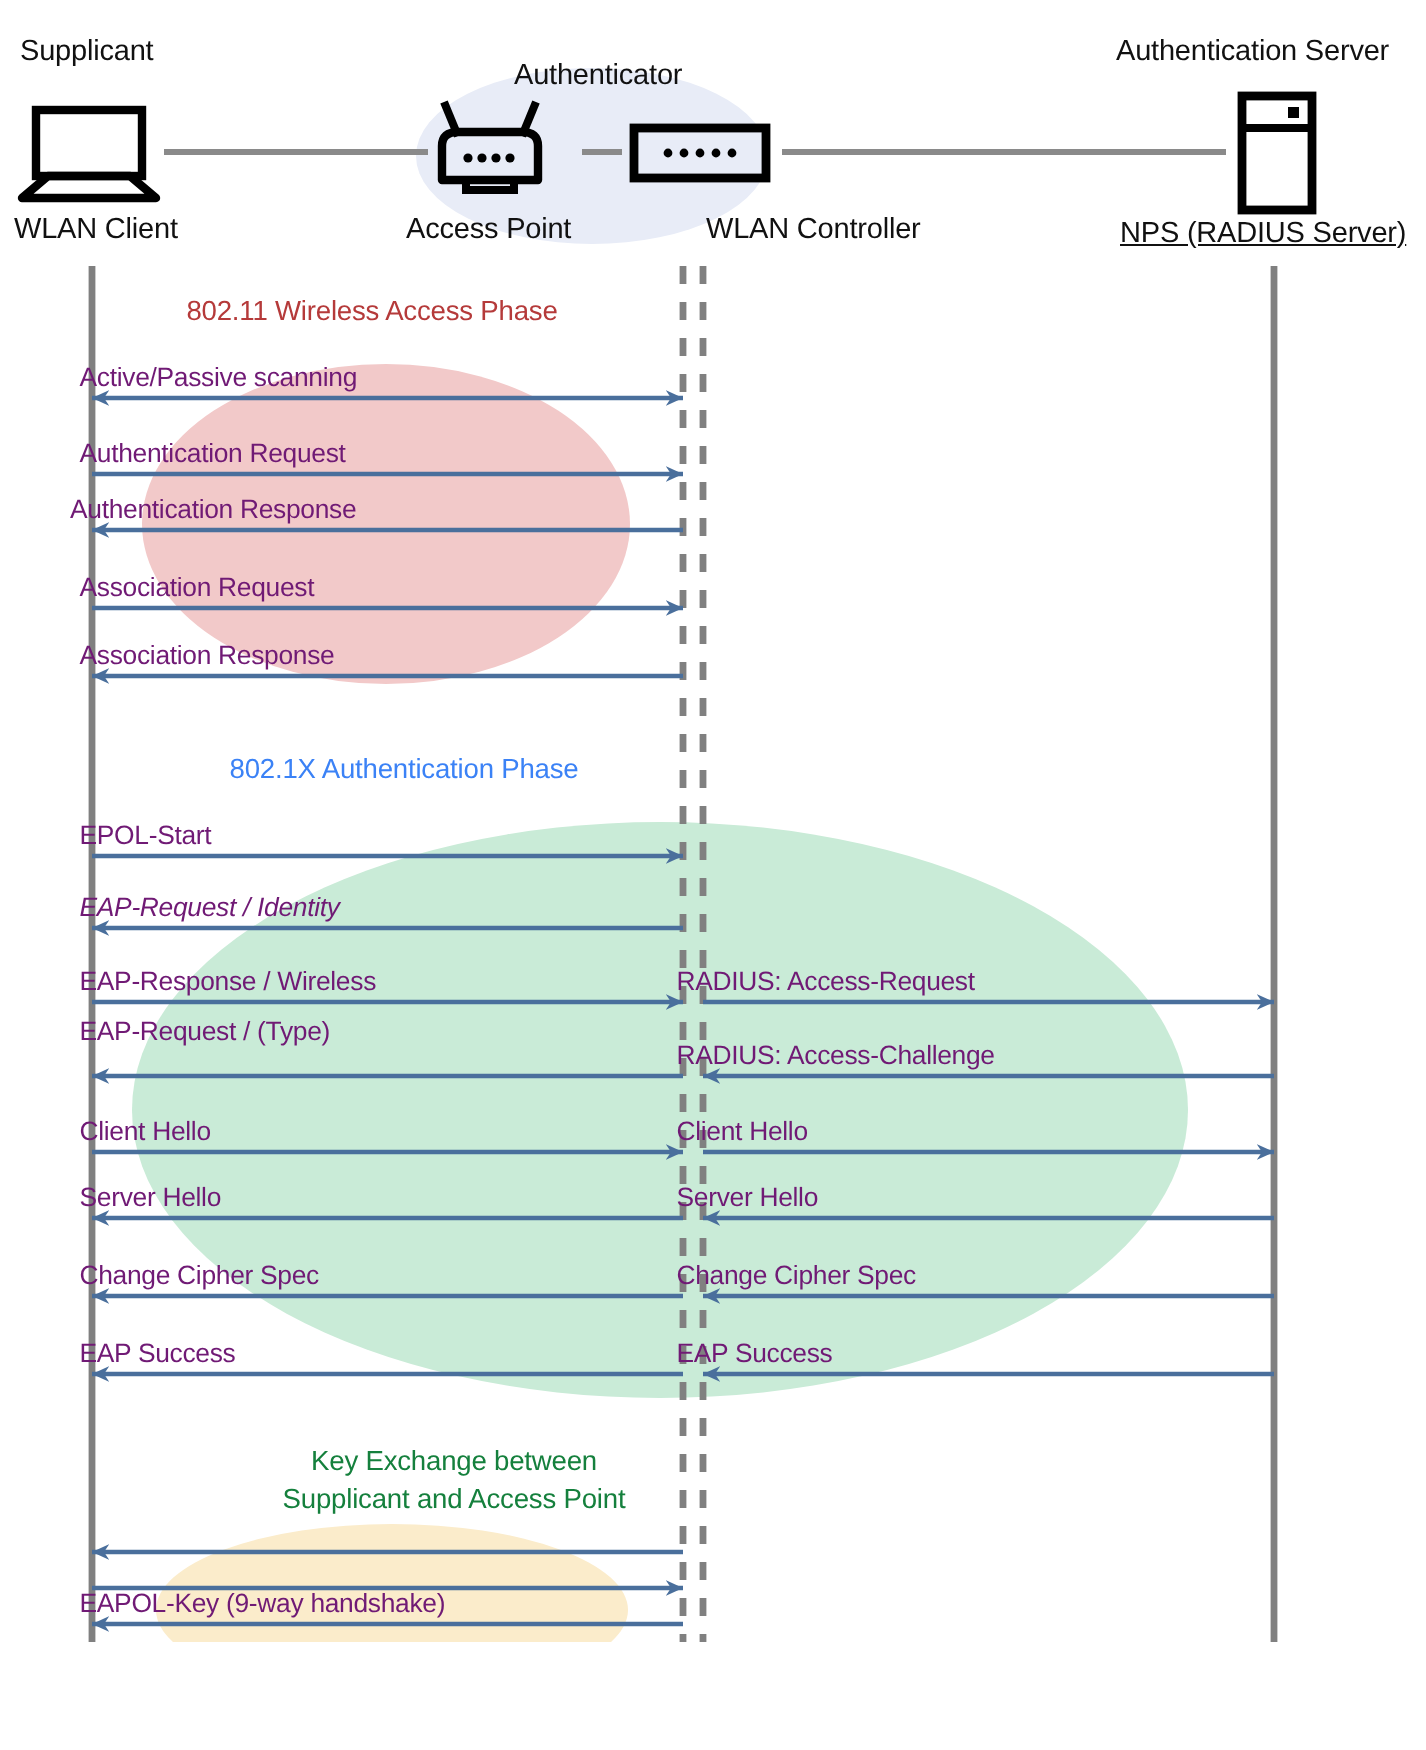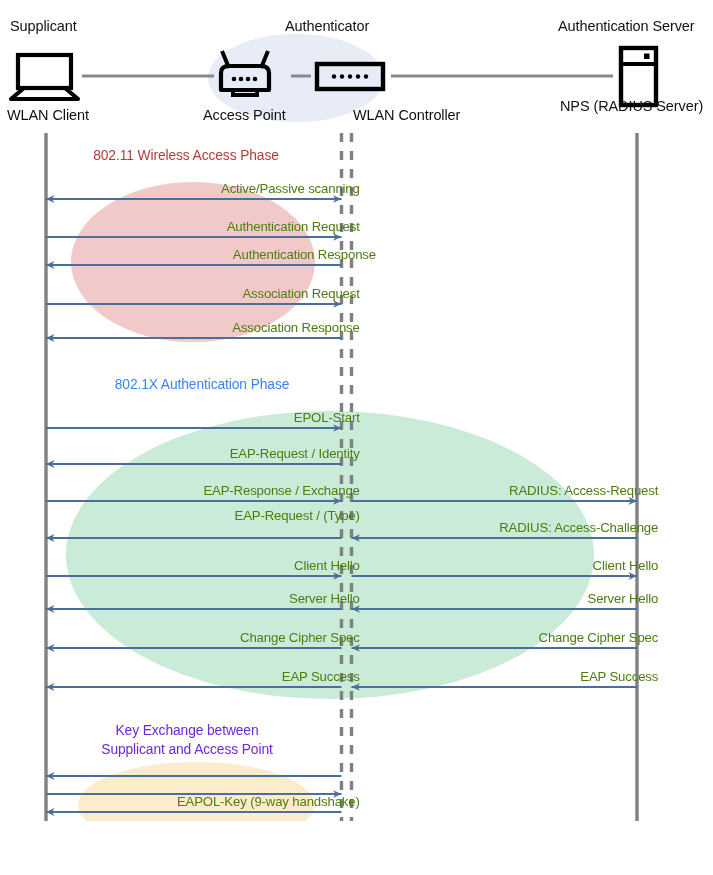--- a/index.html
+++ b/index.html
@@ -22,35 +22,35 @@
     color:#111111;
     white-space:nowrap;
     letter-spacing:-0.1px;
   }
   .role-label{ font-size:14.5px; }
   .node-label{ font-size:14.5px; }
 
   .msg{
     position:absolute;
     font-size:13.2px;
-    color:#4d7c0f;
+    color:#701a75;
     white-space:nowrap;
-    text-align:right;
+    text-align:left;
     letter-spacing:-0.15px;
   }
   .phase{
     position:absolute;
     font-size:13.8px;
     white-space:nowrap;
     text-align:center;
     letter-spacing:-0.1px;
   }
   .phase.red{color:#b53a3a;}
   .phase.green{color:#3b82f6;text-align:center;}
-  .phase.orange{color:#6d28d9;}
+  .phase.orange{color:#15803d;margin-left:40px;}
 </style>
 </head>
 <body>
 
 <div id="stage">
 
   <svg id="svgroot" viewBox="0 0 713 875" xmlns="http://www.w3.org/2000/svg">
     <defs>
       <marker id="arrR" markerWidth="9" markerHeight="9" refX="8.6" refY="4.5" orient="auto" markerUnits="userSpaceOnUse">
         <path d="M0,0.6 L8.6,4.5 L0,8.4 L2.6,4.5 Z" fill="#4a6f9c"></path>
@@ -136,44 +136,44 @@
         <line x1="351.5" x2="637" y1="501" y2="501" stroke="#4a6f9c" stroke-width="2.2" marker-end="url(#arrR)"></line>
         <line x1="351.5" x2="637" y1="538" y2="538" stroke="#4a6f9c" stroke-width="2.2" marker-start="url(#arrL)"></line>
         <line x1="351.5" x2="637" y1="576" y2="576" stroke="#4a6f9c" stroke-width="2.2" marker-end="url(#arrR)"></line>
         <line x1="351.5" x2="637" y1="609" y2="609" stroke="#4a6f9c" stroke-width="2.2" marker-start="url(#arrL)"></line>
         <line x1="351.5" x2="637" y1="648" y2="648" stroke="#4a6f9c" stroke-width="2.2" marker-start="url(#arrL)"></line>
         <line x1="351.5" x2="637" y1="687" y2="687" stroke="#4a6f9c" stroke-width="2.2" marker-start="url(#arrL)"></line>
       </g>
   </svg>
 
   <div class="hdr-label role-label" style="left:10px;top:18px;">Supplicant</div>
-  <div class="hdr-label role-label" style="left:257px;top:18px;margin-left:28px;">Authenticator</div>
+  <div class="hdr-label role-label" style="left:257px;top:30px;">Authenticator</div>
   <div class="hdr-label role-label" style="left:558px;top:18px;">Authentication Server</div>
 
   <div class="hdr-label node-label" style="left:7px;top:107px;">WLAN Client</div>
   <div class="hdr-label node-label" style="left:203px;top:107px;">Access Point</div>
   <div class="hdr-label node-label" style="left:305px;top:107px;margin-left:48px;">WLAN Controller</div>
-  <div class="hdr-label node-label" style="left:560px;top:98px;">NPS (RADIUS Server)</div>
+  <div class="hdr-label node-label" style="left:560px;top:109px;text-decoration:underline;">NPS (RADIUS Server)</div>
 
   <div class="phase red" style="left:0;top:148px;width:372px;">802.11 Wireless Access Phase</div>
 
   <div class="phase green" style="left:0;top:377px;width:404px;">802.1X Authentication Phase</div>
 
   <div class="phase orange" style="left:0;top:723px;width:374px;">Key Exchange between</div>
   <div class="phase orange" style="left:0;top:742px;width:374px;">Supplicant and Access Point</div>
 
   <div id="label-layer">
       <div class="msg" style="left: 39.75px; top: 181px; width: 320px;">Active/Passive scanning</div>
       <div class="msg" style="left: 39.75px; top: 219px; width: 320px;">Authentication  Request</div>
-      <div class="msg" style="left: 56px; top: 247px; width: 320px;">Authentication  Response</div>
+      <div class="msg" style="left: 35px; top: 247px; width: 320px;">Authentication  Response</div>
       <div class="msg" style="left: 39.75px; top: 286px; width: 320px;">Association Request</div>
       <div class="msg" style="left: 39.75px; top: 320px; width: 320px;">Association Response</div>
       <div class="msg" style="left: 39.75px; top: 410px; width: 320px;">EPOL-Start</div>
-      <div class="msg" style="left: 39.75px; top: 446px; width: 320px;">EAP-Request / Identity</div>
-      <div class="msg" style="left: 39.75px; top: 483px; width: 320px;">EAP-Response / Exchange</div>
+      <div class="msg" style="left: 39.75px; top: 446px; width: 320px; font-style: italic;">EAP-Request / Identity</div>
+      <div class="msg" style="left: 39.75px; top: 483px; width: 320px;">EAP-Response / Wireless</div>
       <div class="msg" style="left: 39.75px; top: 508px; width: 320px;">EAP-Request / (Type)</div>
       <div class="msg" style="left: 39.75px; top: 558px; width: 320px;">Client Hello</div>
       <div class="msg" style="left: 39.75px; top: 591px; width: 320px;">Server Hello</div>
       <div class="msg" style="left: 39.75px; top: 630px; width: 320px;">Change Cipher Spec</div>
       <div class="msg" style="left: 39.75px; top: 669px; width: 320px;">EAP Success</div>
       <div class="msg" style="left: 39.75px; top: 794px; width: 320px;">EAPOL-Key (9-way handshake)</div>
       <div class="msg" style="left: 338.25px; top: 483px; width: 320px;">RADIUS: Access-Request</div>
       <div class="msg" style="left: 338.25px; top: 520px; width: 320px;">RADIUS: Access-Challenge</div>
       <div class="msg" style="left: 338.25px; top: 558px; width: 320px;">Client Hello</div>
       <div class="msg" style="left: 338.25px; top: 591px; width: 320px;">Server Hello</div>

